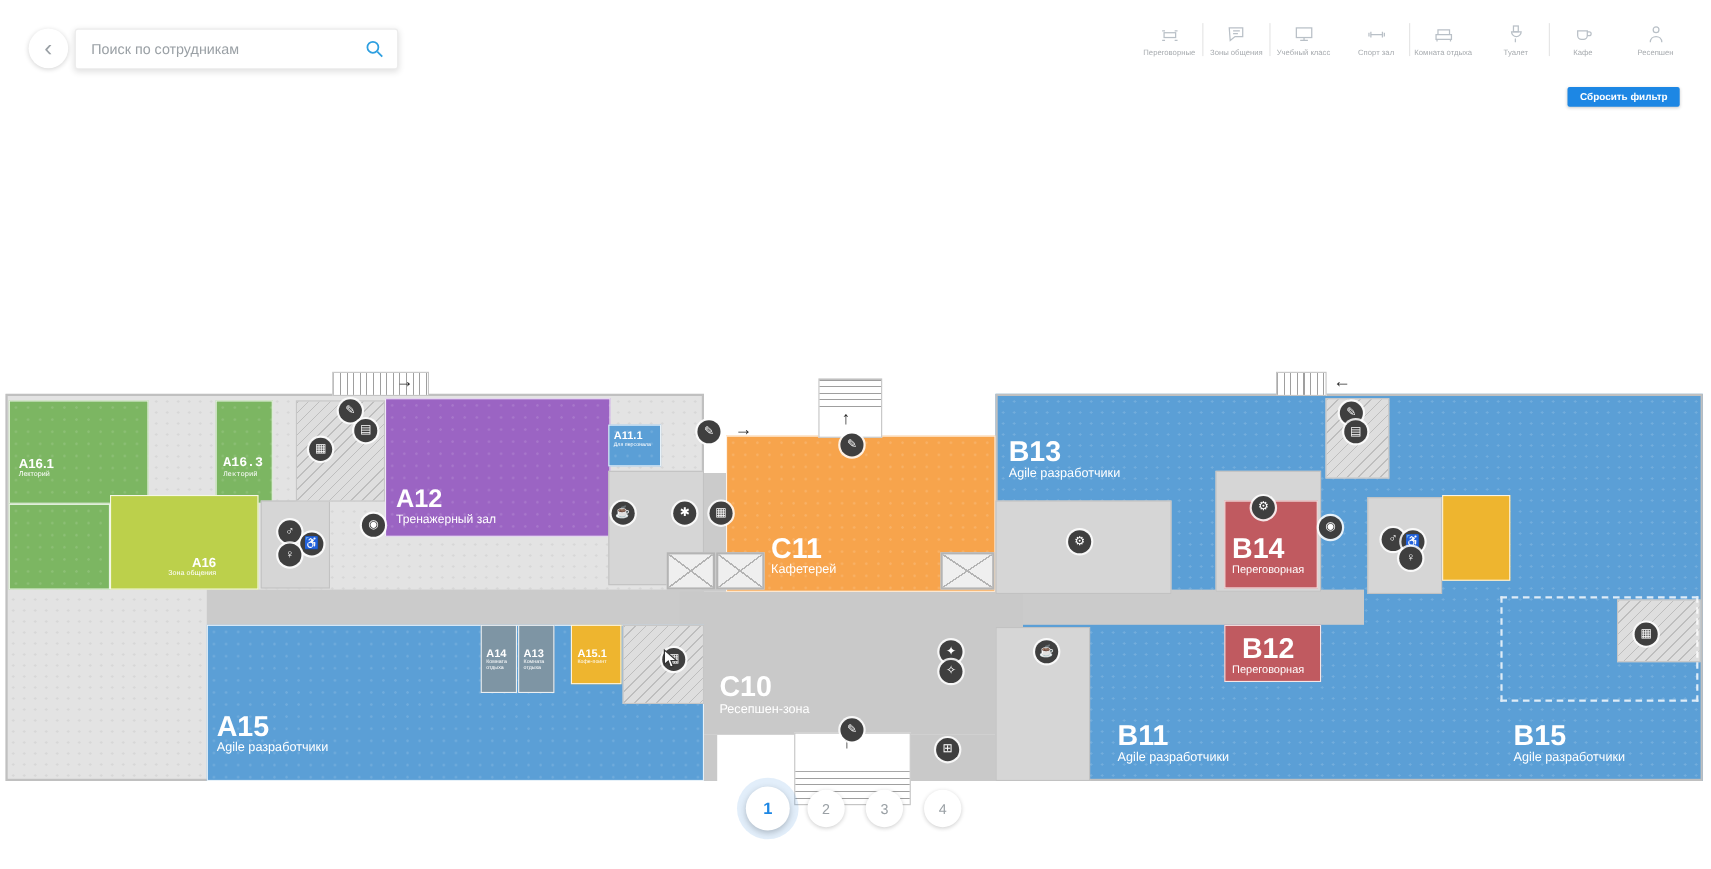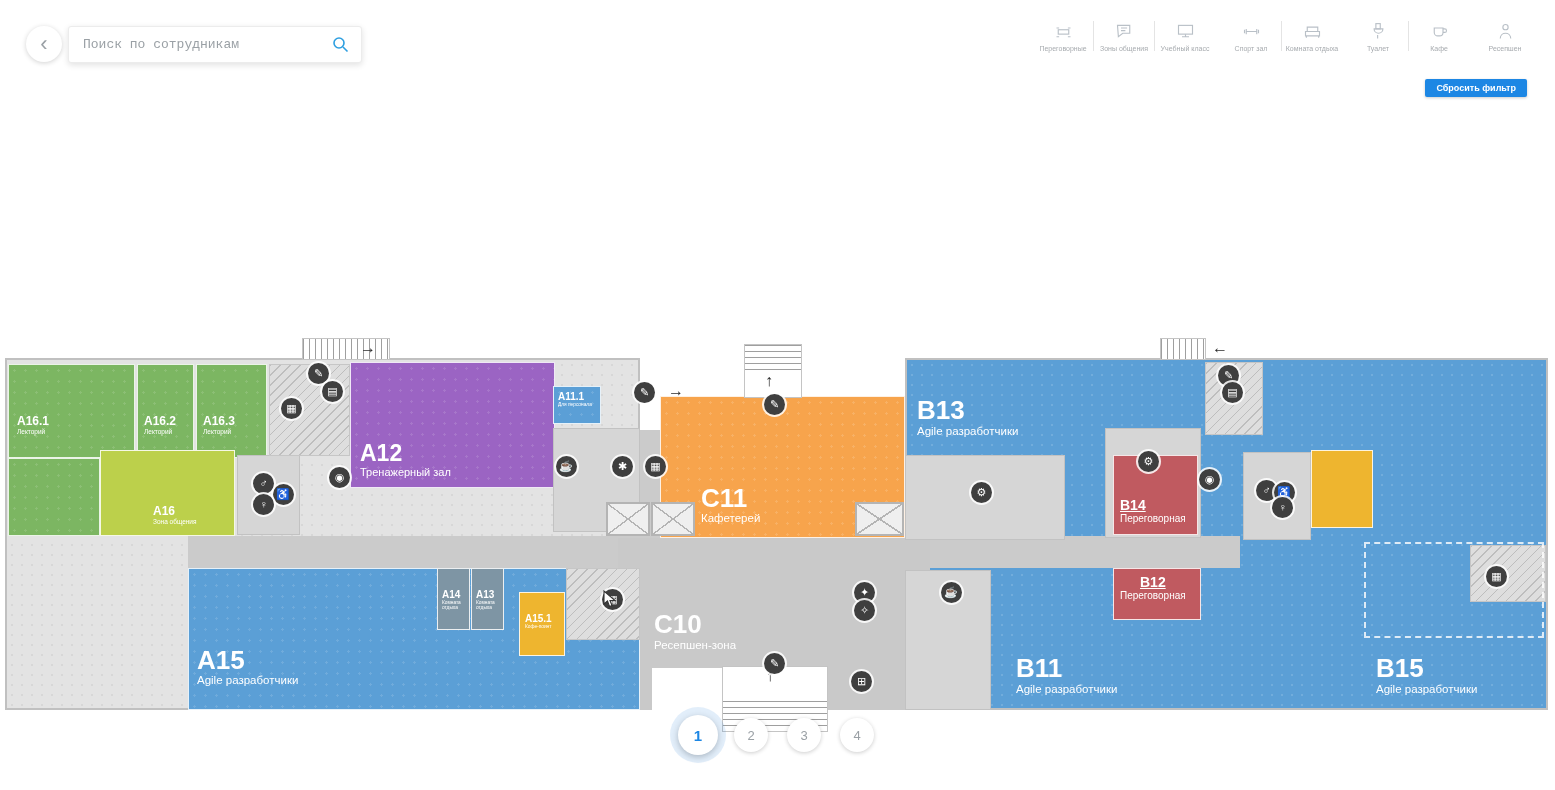--- a/index.html
+++ b/index.html
@@ -8,21 +8,21 @@
   .abs{position:absolute;}
 
   
   .back-btn{position:absolute;left:26px;top:26px;width:36px;height:36px;border-radius:50%;
     background:#fff;box-shadow:0 1px 5px rgba(0,0,0,.18);display:flex;align-items:center;
     justify-content:center;color:#9aa0a5;font-size:22px;cursor:pointer;}
   .search-box{position:absolute;left:68px;top:26px;width:294px;height:37px;background:#fff;
     border:1px solid #ececec;border-radius:3px;box-shadow:0 2px 6px rgba(0,0,0,.12);
     display:flex;align-items:center;padding:0 12px;box-sizing:border-box;}
   .search-box input{border:none;outline:none;flex:1;font-size:13px;color:#404040;
-    font-family:Liberation Mono, monospace;}
+    font-family:Liberation Sans, sans-serif;}
   .search-box input::placeholder{color:#9aa0a5;}
 
   .toolbar{position:absolute;top:21px;right:24px;display:flex;align-items:flex-start;}
   .fgroup{display:flex;align-items:flex-start;}
   .fgroup + .fgroup{margin-left:14px;}
   .fitem{display:flex;flex-direction:column;align-items:center;width:52px;cursor:pointer;}
   .fitem svg{width:21px;height:21px;stroke:#b9c0c7;fill:none;stroke-width:1.3;}
   .flabel{font-size:7px;color:#a7abaf;margin-top:3px;white-space:nowrap;}
   .fdiv{width:1px;height:30px;background:#e4e4e4;margin:0 4px;}
 
@@ -42,35 +42,35 @@
     box-sizing:border-box;background-image:radial-gradient(rgba(0,0,0,.05) 1px,transparent 1.3px);
     background-size:10px 10px;}
   .wing.blue{background-color:var(--room-blue,#5b9fd6);
     background-image:radial-gradient(rgba(255,255,255,.14) 1px,transparent 1.3px);}
   .gray{position:absolute;background:#d6d6d6;border:1px solid #c2c2c2;box-sizing:border-box;}
   .corr{position:absolute;background:var(--corridor,#cbcbcb);}
   .hatch{position:absolute;background:#dedede;box-sizing:border-box;border:1px solid #c6c6c6;
     background-image:repeating-linear-gradient(135deg,rgba(150,150,150,.45) 0 1px,transparent 1px 7px);}
   .room{position:absolute;box-sizing:border-box;border:1px solid rgba(255,255,255,.85);}
   .c-green{background-color:var(--room-green,#7cb662);background-image:radial-gradient(rgba(255,255,255,.12) 1px,transparent 1.3px);background-size:11px 11px;}
-  .c-lime{background-color:var(--room-lime,#bcd04b);}
+  .c-lime{background-color:var(--room-lime,#bcd04b);text-align:right;}
   .c-purple{background-color:var(--room-purple,#9b64c3);background-image:radial-gradient(rgba(255,255,255,.12) 1px,transparent 1.3px);background-size:11px 11px;}
   .c-orange{background-color:var(--room-orange,#f7a44c);background-image:radial-gradient(rgba(255,255,255,.14) 1px,transparent 1.3px);background-size:11px 11px;}
   .c-blue{background-color:var(--room-blue,#5b9fd6);background-image:radial-gradient(rgba(255,255,255,.13) 1px,transparent 1.3px);background-size:11px 11px;}
   .c-red{background-color:var(--room-red,#c05a60);}
   .c-yellow{background-color:var(--room-yellow,#eeb52f);}
   .c-slate{background-color:#7e95a4;}
   .c-graylight{background-color:#c9c9c9;}
 
   .rl{position:absolute;color:#fff;line-height:1.1;}
   .rl .id{font-weight:bold;display:block;}
   .rl .sub{display:block;}
   .xl .id{font-size:26px;} .xl .sub{font-size:11.5px;}
   .lg .id{font-size:23px;} .lg .sub{font-size:11px;}
-  .md .id{font-size:14px;text-decoration:underline;} .md .sub{font-size:10px;}
+  .md .id{font-size:26px;} .md .sub{font-size:10px;}
   .sm .id{font-size:12px;} .sm .sub{font-size:6.5px;}
   .xs .id{font-size:10px;} .xs .sub{font-size:4.8px;}
 
   .badge{position:absolute;width:21px;height:21px;border-radius:50%;background:#3f3f3f;
     color:#fff;font-size:11px;line-height:1;display:flex;align-items:center;justify-content:center;
     box-shadow:0 0 0 2px rgba(255,255,255,.85);cursor:pointer;z-index:6;}
   .arrow{position:absolute;color:#2b2b2b;font-weight:bold;font-size:16px;z-index:6;}
   .stair{position:absolute;background:#fff;border:1.5px solid #c4c4c4;box-sizing:border-box;z-index:4;}
   .ladder-v{background-image:repeating-linear-gradient(to right,#9f9f9f 0 1px,transparent 1px 6px);}
   .ladder-h{position:absolute;background-image:repeating-linear-gradient(to bottom,#9f9f9f 0 1px,transparent 1px 6px);}
@@ -195,27 +195,21 @@
     </div>
     <div class="room c-graylight" style="left:618px;top:668px;width:34px;height:42px;border:none;"></div>
     <div class="room c-graylight" style="left:827px;top:668px;width:103px;height:42px;border:none;"></div>
 
     <div class="room c-green" style="left:8px;top:364px;width:127px;height:94px;">
       <div class="rl sm" style="left:8px;bottom:22px;">
         <span class="id">A16.1</span>
         <span class="sub">Лекторий</span>
       </div>
     </div>
-    <div class="room c-green" style="left:137px;top:364px;width:57px;height:94px;">
-      <div class="rl sm" style="left:6px;bottom:22px;">
-        <span class="id">A16.2</span>
-        <span class="sub">Лекторий</span>
-      </div>
-    </div>
-    <div class="room c-green" style="left:196px;top:364px;width:71px;height:94px;">
+    <div class="room c-green" style="left:196px;top:364px;width:52px;height:94px;font-family:Liberation Mono, monospace;">
       <div class="rl sm" style="left:6px;bottom:22px;">
         <span class="id">A16.3</span>
         <span class="sub">Лекторий</span>
       </div>
     </div>
     <div class="room c-green" style="left:8px;top:458px;width:92px;height:78px;"></div>
     <div class="room c-lime" style="left:100px;top:450px;width:135px;height:86px;">
       <div class="rl sm" style="left:52px;bottom:10px;">
         <span class="id">A16</span>
         <span class="sub">Зона общения</span>
@@ -246,21 +240,21 @@
         <span class="id">A14</span>
         <span class="sub">Комната отдыха</span>
       </div>
     </div>
     <div class="room c-slate" style="left:471px;top:568px;width:33px;height:62px;">
       <div class="rl xs" style="left:4px;top:20px;">
         <span class="id">A13</span>
         <span class="sub">Комната отдыха</span>
       </div>
     </div>
-    <div class="room c-yellow" style="left:519px;top:568px;width:46px;height:64px;margin-top:24px;">
+    <div class="room c-yellow" style="left:519px;top:568px;width:46px;height:54px;">
       <div class="rl xs" style="left:5px;top:20px;">
         <span class="id">A15.1</span>
         <span class="sub">Кофе-поинт</span>
       </div>
     </div>
 
     <div class="room c-orange" style="left:660px;top:396px;width:245px;height:142px;">
       <div class="rl xl" style="left:40px;bottom:12px;">
         <span class="id">C11</span>
         <span class="sub">Кафетерей</span>

